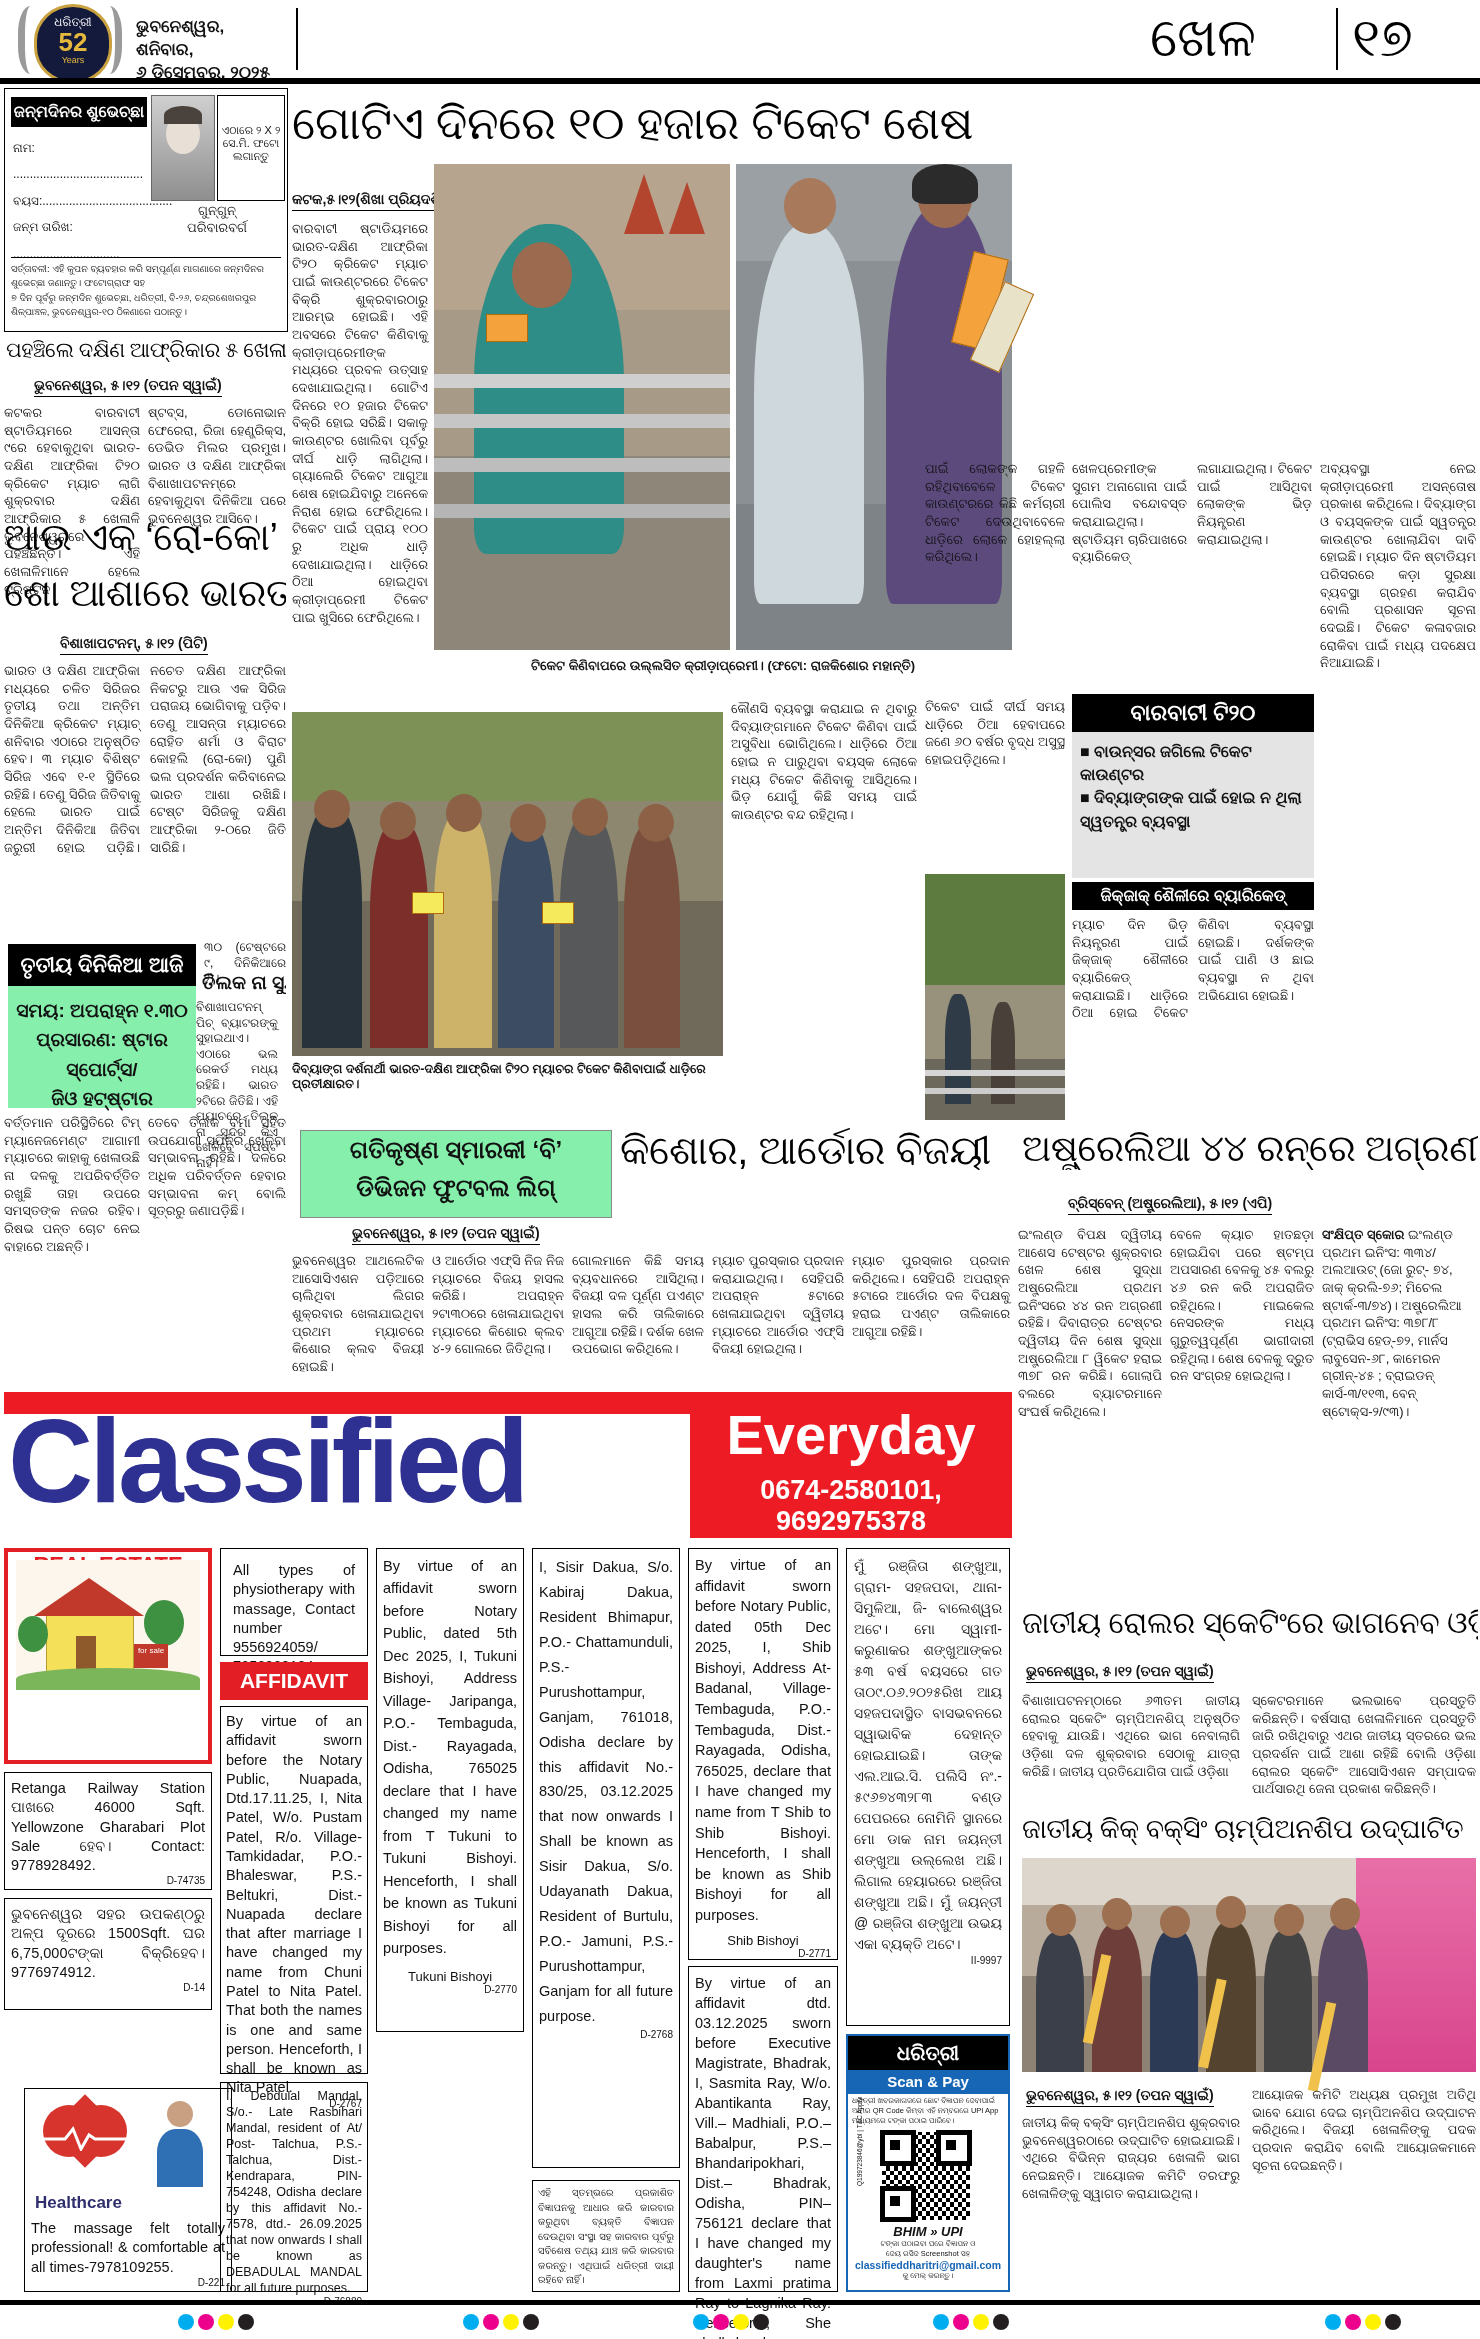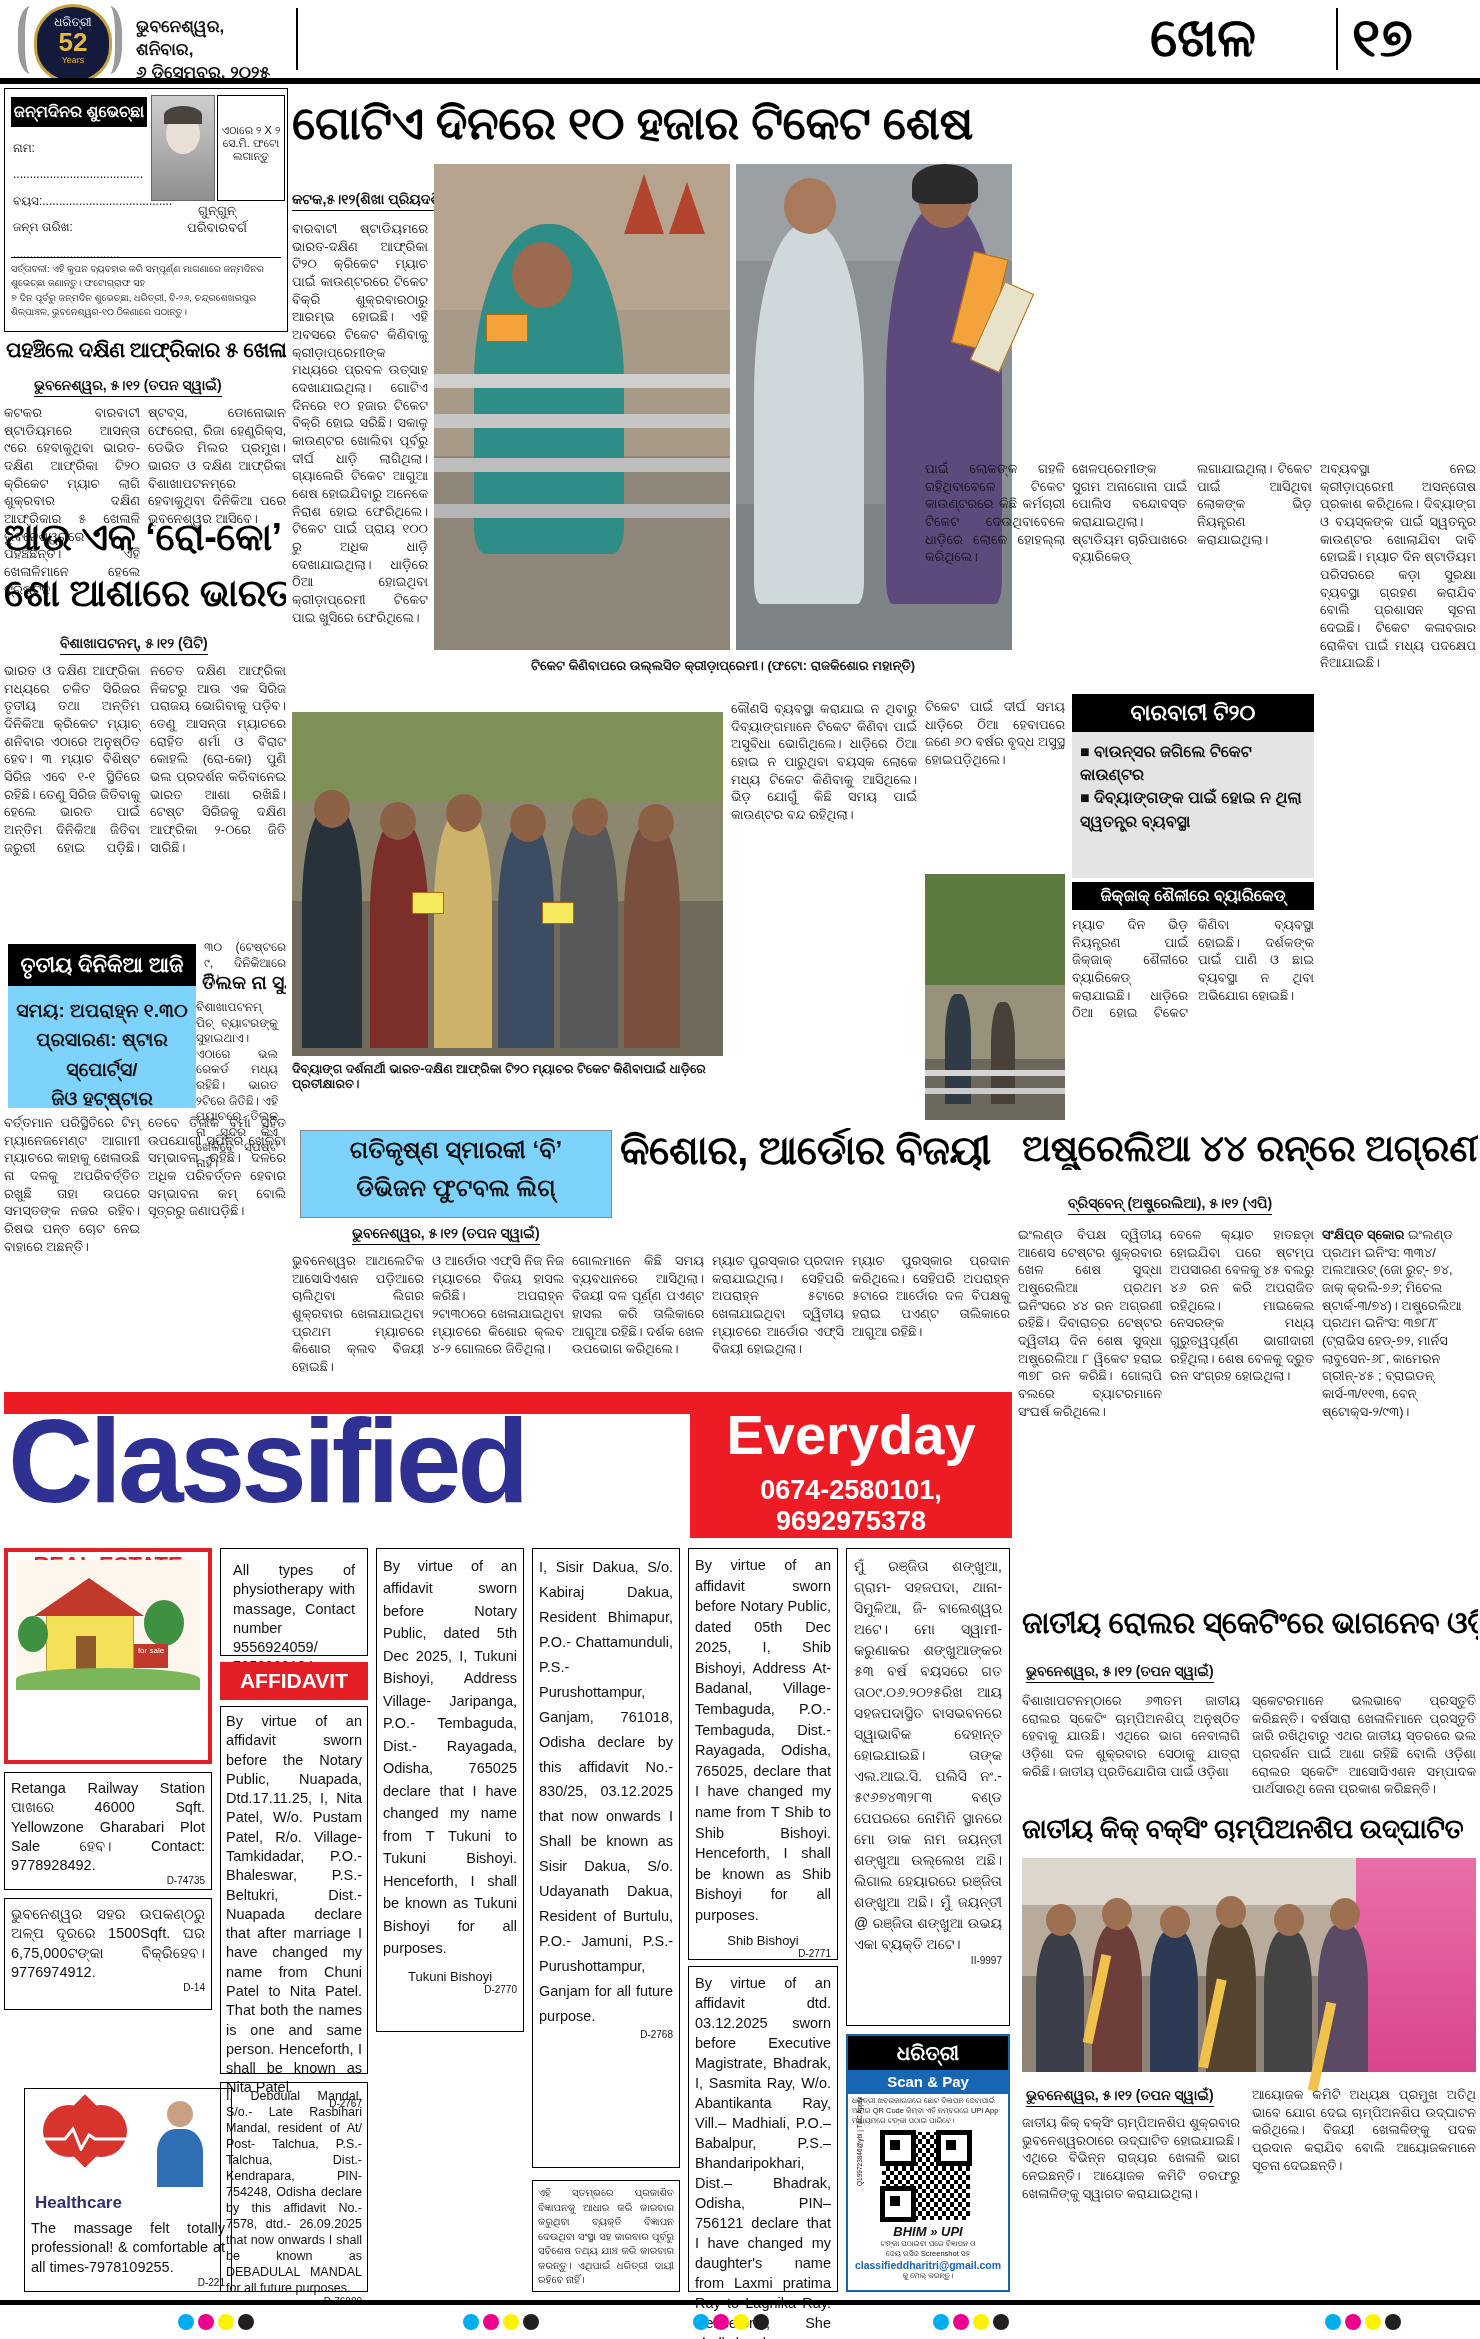--- a/index.html
+++ b/index.html
@@ -6,25 +6,25 @@
   .page{position:relative;width:1480px;height:2339px;background:#ffffff;margin:0 auto;
         font-family:"Liberation Sans", sans-serif;color:#111;overflow:hidden;}
   .abs{position:absolute;}
   .b{font-weight:bold;}
   .ctr{text-align:center;}
   .just{text-align:justify;text-justify:inter-word;}
   .body-txt{font-size:13px;line-height:1.36;}
   .body-sm{font-size:12px;line-height:1.3;}
   .nowrap{white-space:nowrap;overflow:hidden;}
   .rule{background:#000;}
-  .headline{font-weight:bold;color:#000;letter-spacing:-0.5px;}
+  .headline{font-weight:normal;color:#000;letter-spacing:-0.5px;}
   .dateline-u{font-weight:bold;font-size:14px;border-bottom:1px solid #000;display:inline-block;padding-bottom:2px;}
   .box{border:1px solid #000;}
   .blkbar{background:#000;color:#fff;font-weight:bold;text-align:center;}
-  .graybx{background:#7dd3fc;}
+  .graybx{background:#86efac;}
   .photo{background:#9a968e;}
   .cap{font-size:13px;font-weight:bold;}
   .clsf-txt{font-size:14.5px;line-height:1.33;}
   .ref{font-size:10px;text-align:right;}
   .red{color:#e31e24;}
   .dot{display:inline-block;width:16px;height:16px;border-radius:50%;margin-right:4px;}
   .dc{background:#00aeef}.dm{background:#ec008c}.dy{background:#fff200}.dk{background:#231f20}
   .qr{background:
       repeating-linear-gradient(90deg,#000 0 4px,#fff 4px 8px),
       repeating-linear-gradient(0deg,#000 0 4px,#fff 4px 9px);

